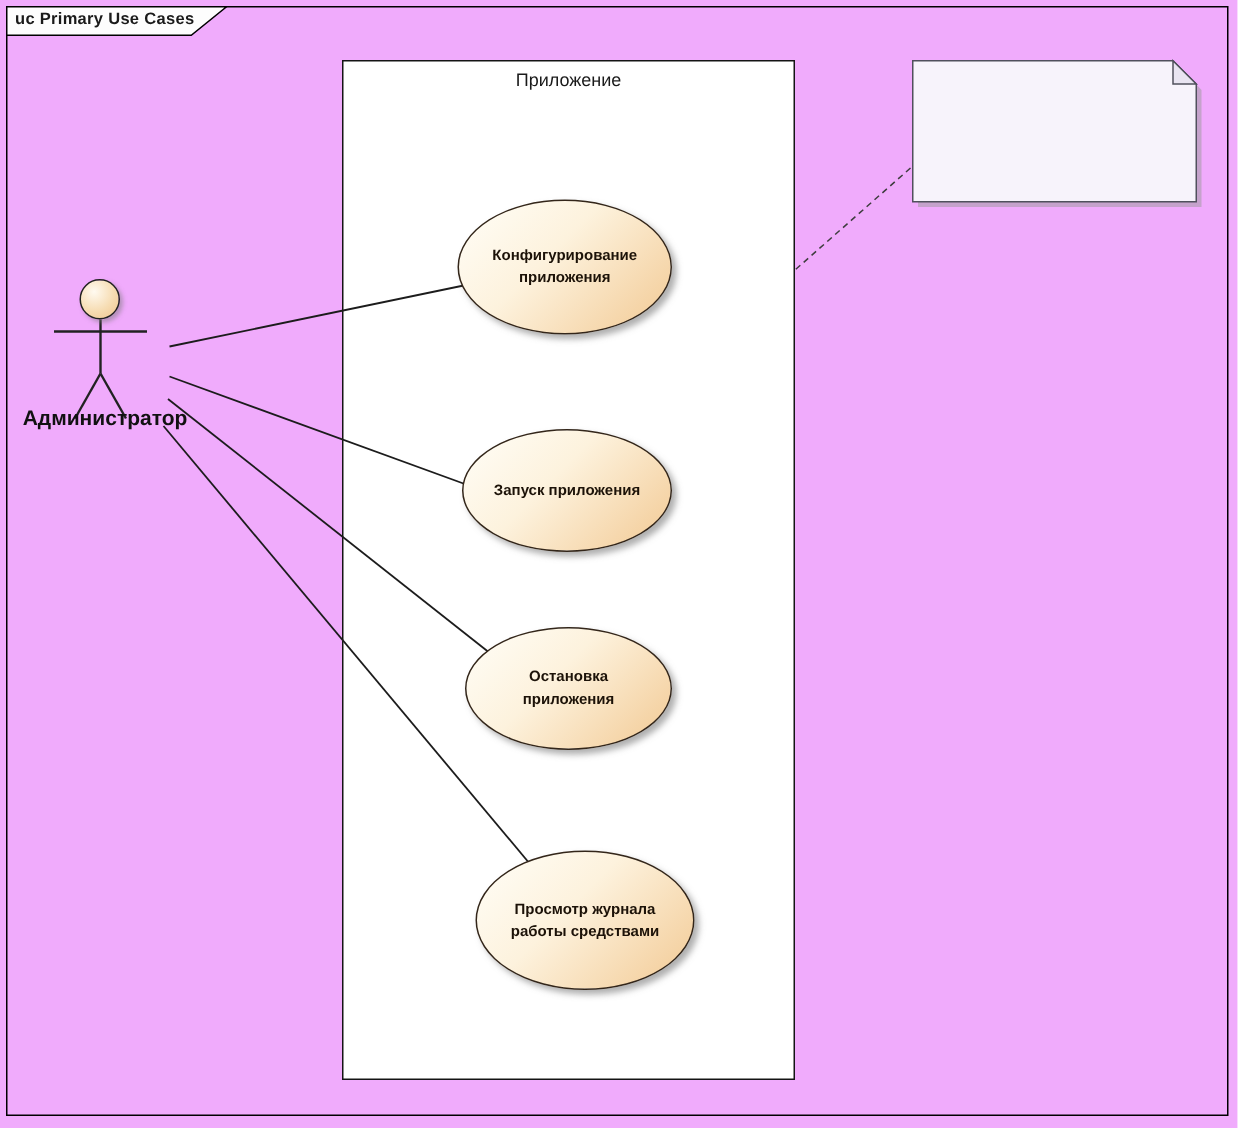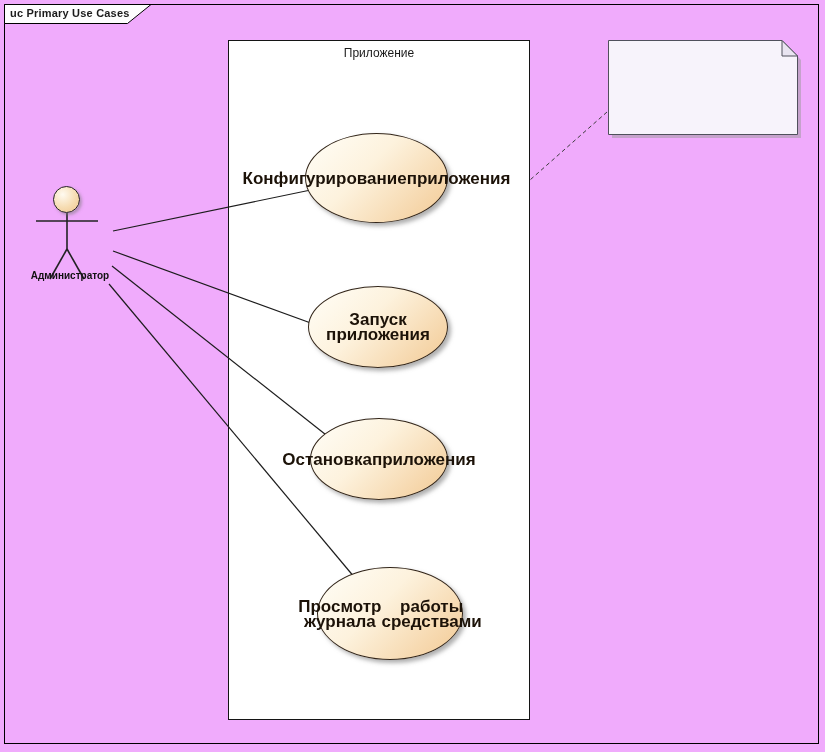--- a/index.html
+++ b/index.html
@@ -12,42 +12,42 @@
 
   .frame-tab-label {
     left:10px; top:7px; font-size:11px; font-weight:bold; color:#1a1a1a;
     letter-spacing:0.2px;
   }
   .boundary-label {
     left:228px; top:46px; width:302px; text-align:center;
     font-size:12px; color:#1a1a1a;
   }
   .usecase {
-    display:flex; align-items:center; justify-content:center;
+    display:flex; flex-direction:column; align-items:center; justify-content:center;
     box-sizing:border-box; border-radius:50%;
     border:1.5px solid #33261a;
     background:linear-gradient(135deg,#fffef8 0%,#fdf2dd 42%,#f2c993 100%);
     box-shadow:3px 3px 4px rgba(110,110,110,0.55);
-    font-weight:bold; font-size:17px; line-height:15px;
+    font-weight:bold; font-size:10px; line-height:15px;
     color:#1c1208; text-align:center;
   }
   .uc1 { left:305px; top:133px; width:143px; height:90px; }
   .uc2 { left:308px; top:286px; width:140px; height:82px; }
   .uc3 { left:310px; top:418px; width:138px; height:82px; }
   .uc4 { left:317px; top:567px; width:146px; height:93px; }
 
   .actor-head {
     left:53px; top:186px; width:27px; height:27px; box-sizing:border-box;
     border-radius:50%; border:1.5px solid #222222;
     background:radial-gradient(circle at 35% 30%, #fffaf0 0%, #f6dcb2 55%, #efc48d 100%);
     box-shadow:2px 2px 3px rgba(120,120,120,0.5);
   }
   .actor-label {
     left:15px; top:270px; width:110px; text-align:center;
-    font-size:10px; font-weight:bold; color:#111111;
+    font-size:14px; font-weight:bold; color:#111111;
   }
   .note-text {
     left:616px; top:57px; width:180px;
     font-size:11px; line-height:13.5px; color:#15151a;
   }
   .note-text div { white-space:nowrap; }
 </style>
 </head>
 <body>
 

